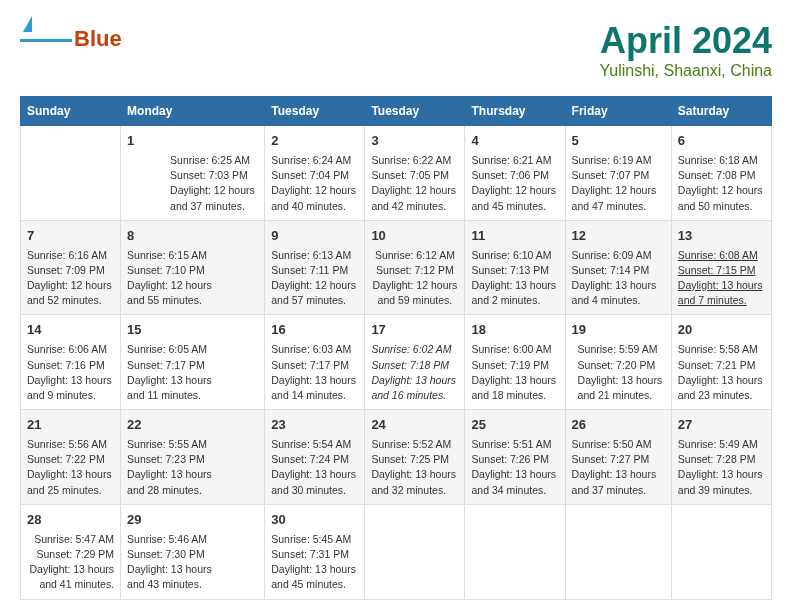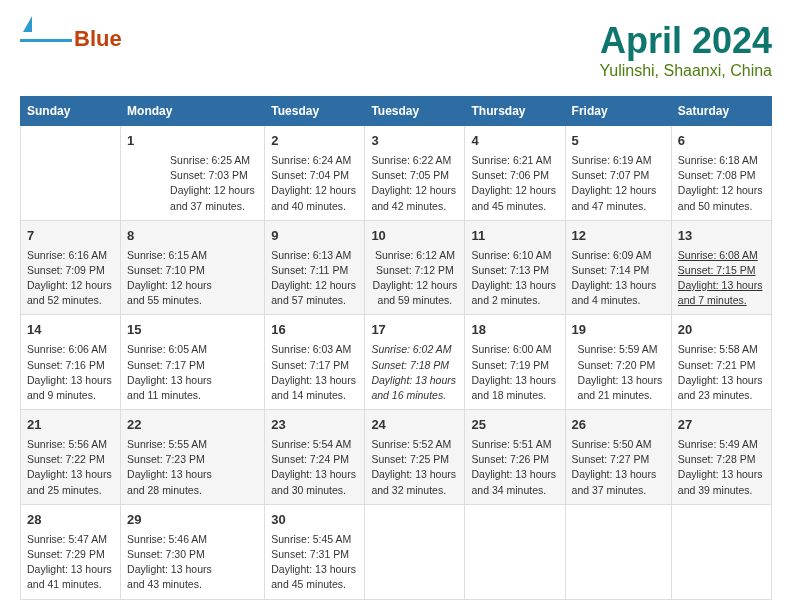--- a/index.html
+++ b/index.html
@@ -304,21 +304,21 @@
           <span class="day-num">27</span>
           <div class="cell-info" style="white-space: pre-line;">Sunrise: 5:49 AM
 Sunset: 7:28 PM
 Daylight: 13 hours
 and 39 minutes.</div>
         </td>
       </tr>
       <tr>
         <td>
           <span class="day-num">28</span>
-          <div class="cell-info" style="white-space: pre-line;">Sunrise: 5:47 AM
+          <div class="cell-info" style="white-space: pre-line; text-align: right;">Sunrise: 5:47 AM
 Sunset: 7:29 PM
 Daylight: 13 hours
 and 41 minutes.</div>
         </td>
         <td>
           <span class="day-num">29</span>
           <div class="cell-info" style="white-space: pre-line;">Sunrise: 5:46 AM
 Sunset: 7:30 PM
 Daylight: 13 hours
 and 43 minutes.</div>

